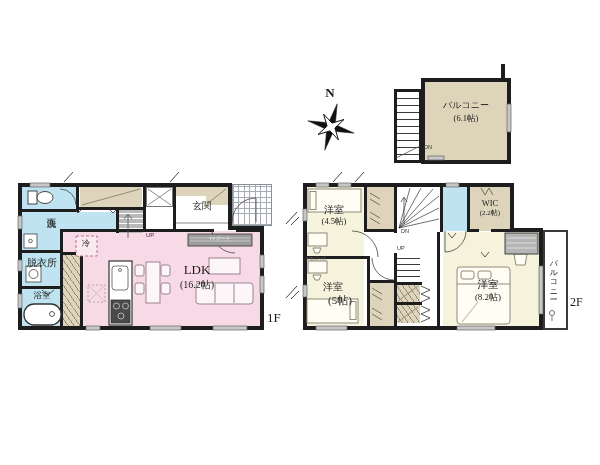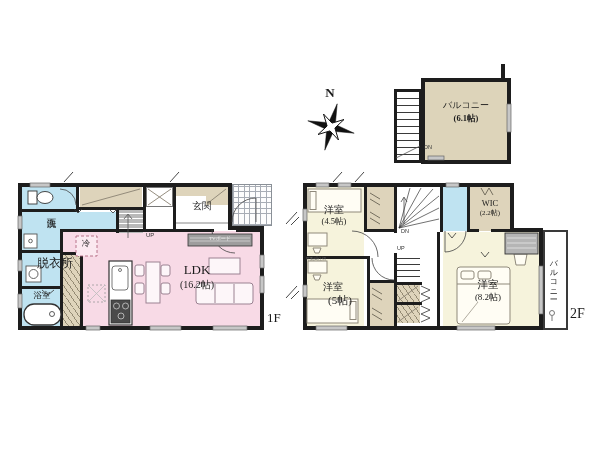--- a/index.html
+++ b/index.html
@@ -36,21 +36,21 @@
 <div id="plan">
 
   <div class="base" style="left:18px;top:183px;width:246px;height:147px;"></div>
   <div class="base" style="left:303px;top:183px;width:211px;height:147px;"></div>
   <div class="base" style="left:440px;top:228px;width:103px;height:102px;"></div>
 
   <div class="attic-stair steps-lite stairs" style="left:394px;top:89px;width:28px;height:74px;"></div>
   <div class="attic-room c-attic" style="left:421px;top:78px;width:90px;height:86px;"></div>
   <div class="wall" style="left:501px;top:64px;width:4px;height:16px;"></div>
   <div class="lbl" style="left:466px;top:101px;font-size:9px;">バルコニー</div>
-  <div class="lbl" style="left:466px;top:114px;font-size:8.5px;font-weight:bold;">(6.1帖)</div>
+  <div class="lbl" style="left:466px;top:114px;font-size:8.5px;">(6.1帖)</div>
   <div class="lbl-l" style="left:424px;top:144px;font-size:5.5px;color:#333;font-family:'Liberation Sans',sans-serif;">DN</div>
 
   <div class="lbl" style="left:330px;top:86px;font-size:13px;font-weight:bold;">N</div>
 
   <div class="room c-pink" style="left:60px;top:231px;width:200px;height:95px;"></div>
   <div class="room c-water" style="left:22px;top:187px;width:54px;height:22px;"></div>
   <div class="room c-water" style="left:22px;top:212px;width:94px;height:19px;"></div>
   <div class="room c-water" style="left:22px;top:231px;width:38px;height:19px;"></div>
   <div class="room c-water" style="left:22px;top:253px;width:38px;height:33px;"></div>
   <div class="room c-water" style="left:22px;top:289px;width:38px;height:37px;"></div>
@@ -80,21 +80,21 @@
   <div class="wall" style="left:22px;top:250px;width:41px;height:3px;"></div>
   <div class="wall" style="left:22px;top:286px;width:41px;height:3px;"></div>
   <div class="wall" style="left:60px;top:252px;width:3px;height:74px;"></div>
   <div class="wall" style="left:80px;top:252px;width:3px;height:74px;"></div>
   <div class="wall" style="left:60px;top:252px;width:23px;height:3px;"></div>
 
   <div class="lbl" style="left:202px;top:201px;font-size:9.5px;">玄関</div>
   <div class="lbl" style="left:197px;top:263px;font-size:13px;">LDK</div>
   <div class="lbl" style="left:197px;top:279px;font-size:10px;">(16.2帖)</div>
   <div class="lbl-l vtext" style="left:46px;top:211px;font-size:9.5px;height:34px;">洗面</div>
-  <div class="lbl" style="left:42px;top:257px;font-size:12px;margin-left:13px;">脱衣所</div>
+  <div class="lbl" style="left:42px;top:257px;font-size:10px;">脱衣所</div>
   <div class="lbl" style="left:42px;top:291px;font-size:8.5px;">浴室</div>
   <div class="lbl" style="left:86px;top:239px;font-size:8.5px;">冷</div>
   <div class="lbl" style="left:220px;top:236px;font-size:5px;color:#f0f0f0;z-index:51;">TVボード</div>
   <div class="lbl-l" style="left:146px;top:232px;font-size:6px;color:#333;font-family:'Liberation Sans',sans-serif;">UP</div>
   <div class="lbl-l" style="left:267px;top:311px;font-size:13px;">1F</div>
 
   <div class="room c-cream" style="left:307px;top:187px;width:57px;height:69px;"></div>
   <div class="room c-beige" style="left:367px;top:187px;width:27px;height:44px;"></div>
   <div class="room c-cream" style="left:307px;top:259px;width:57px;height:67px;"></div>
   <div class="room c-beige" style="left:367px;top:283px;width:27px;height:43px;"></div>
@@ -132,21 +132,21 @@
   <div class="lbl" style="left:333px;top:281px;font-size:10px;">洋室</div>
   <div class="lbl" style="left:340px;top:294px;font-size:11px;">(5帖)</div>
   <div class="lbl" style="left:488px;top:279px;font-size:10.5px;">洋室</div>
   <div class="lbl" style="left:488px;top:293px;font-size:9px;">(8.2帖)</div>
   <div class="lbl" style="left:490px;top:199px;font-size:8.5px;">WIC</div>
   <div class="lbl" style="left:490px;top:210px;font-size:7px;">(2.2帖)</div>
   <div class="lbl-l vtext" style="left:548px;top:254px;font-size:8px;height:70px;letter-spacing:1px;">バルコニー</div>
   <div class="lbl-l" style="left:401px;top:228px;font-size:5.5px;color:#333;font-family:'Liberation Sans',sans-serif;">DN</div>
   <div class="lbl-l" style="left:397px;top:245px;font-size:5.5px;color:#333;font-family:'Liberation Sans',sans-serif;">UP</div>
   <div class="lbl-l" style="left:306px;top:257px;font-size:4px;color:#666;">可動間仕切</div>
-  <div class="lbl-l" style="left:570px;top:306px;font-size:14px;">2F</div>
+  <div class="lbl-l" style="left:570px;top:296px;font-size:12px;">2F</div>
 
   <svg class="deco" width="600" height="465" viewBox="0 0 600 465">
 
     <g fill="#111" stroke="#111" stroke-width="0.5">
       <polygon points="337.2,103.8 335.3,124.5 354.2,133.2 333.5,131.3 324.8,150.2 326.7,129.5 307.8,120.8 328.5,122.7"></polygon>
       <polygon points="344,119.5 334.9,128 338.5,140 330,130.9 318,134.5 327.1,126 323.5,114 332,123.1" fill="#fff" stroke="#111" stroke-width="1"></polygon>
     </g>
 
     <g fill="#c7c7c7" stroke="#666" stroke-width="0.7">
       <rect x="30" y="183" width="20" height="4"></rect>

